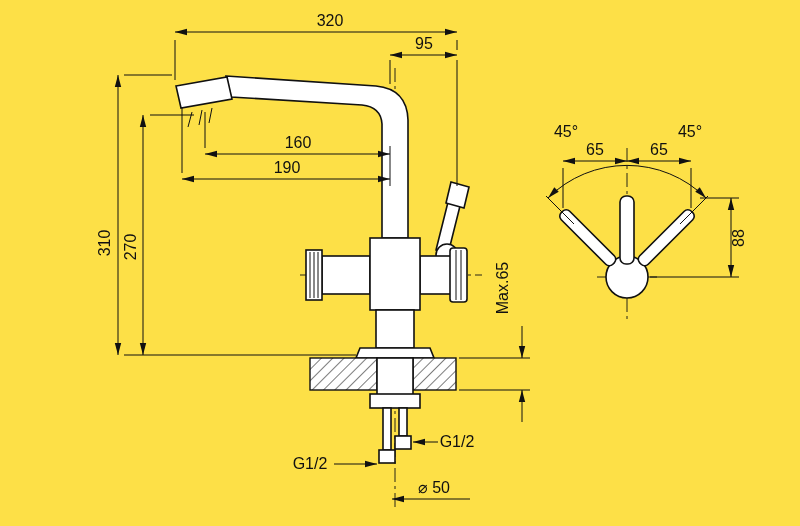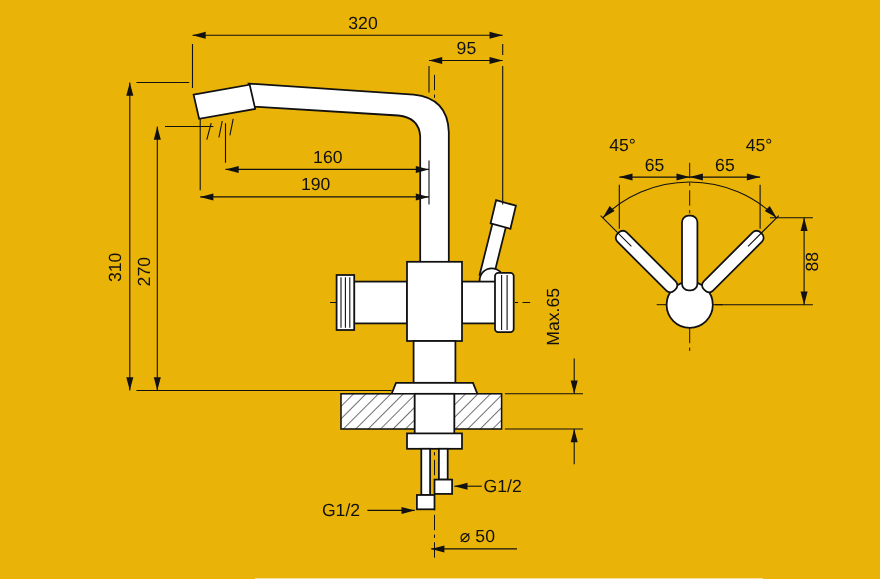--- a/index.html
+++ b/index.html
@@ -1,16 +1,16 @@
 <!DOCTYPE html>
 <html><head>
 <meta charset="utf-8">
 <style>
   html,body { margin:0; padding:0; background:#ffffff; }
-  .stage { width:800px; height:526px; background:#eab308; position:relative; overflow:hidden; }
+  .stage { width:800px; height:526px; background:#fde047; position:relative; overflow:hidden; }
   svg { display:block; }
   .part   { fill:#fff; stroke:#111; stroke-width:1.6; }
   .thin   { fill:none; stroke:#111; stroke-width:1; }
   .hatched{ fill:url(#hh); stroke:#111; stroke-width:1.4; }
   .cl     { fill:none; stroke:#111; stroke-width:0.9; stroke-dasharray:14 4 3 4; }
   .dim    { fill:none; stroke:#111; stroke-width:1; }
   .ext    { fill:none; stroke:#111; stroke-width:1; }
   .lbl    { font:16px "Liberation Sans", sans-serif; fill:#111; text-anchor:middle; }
 </style>
 </head>

